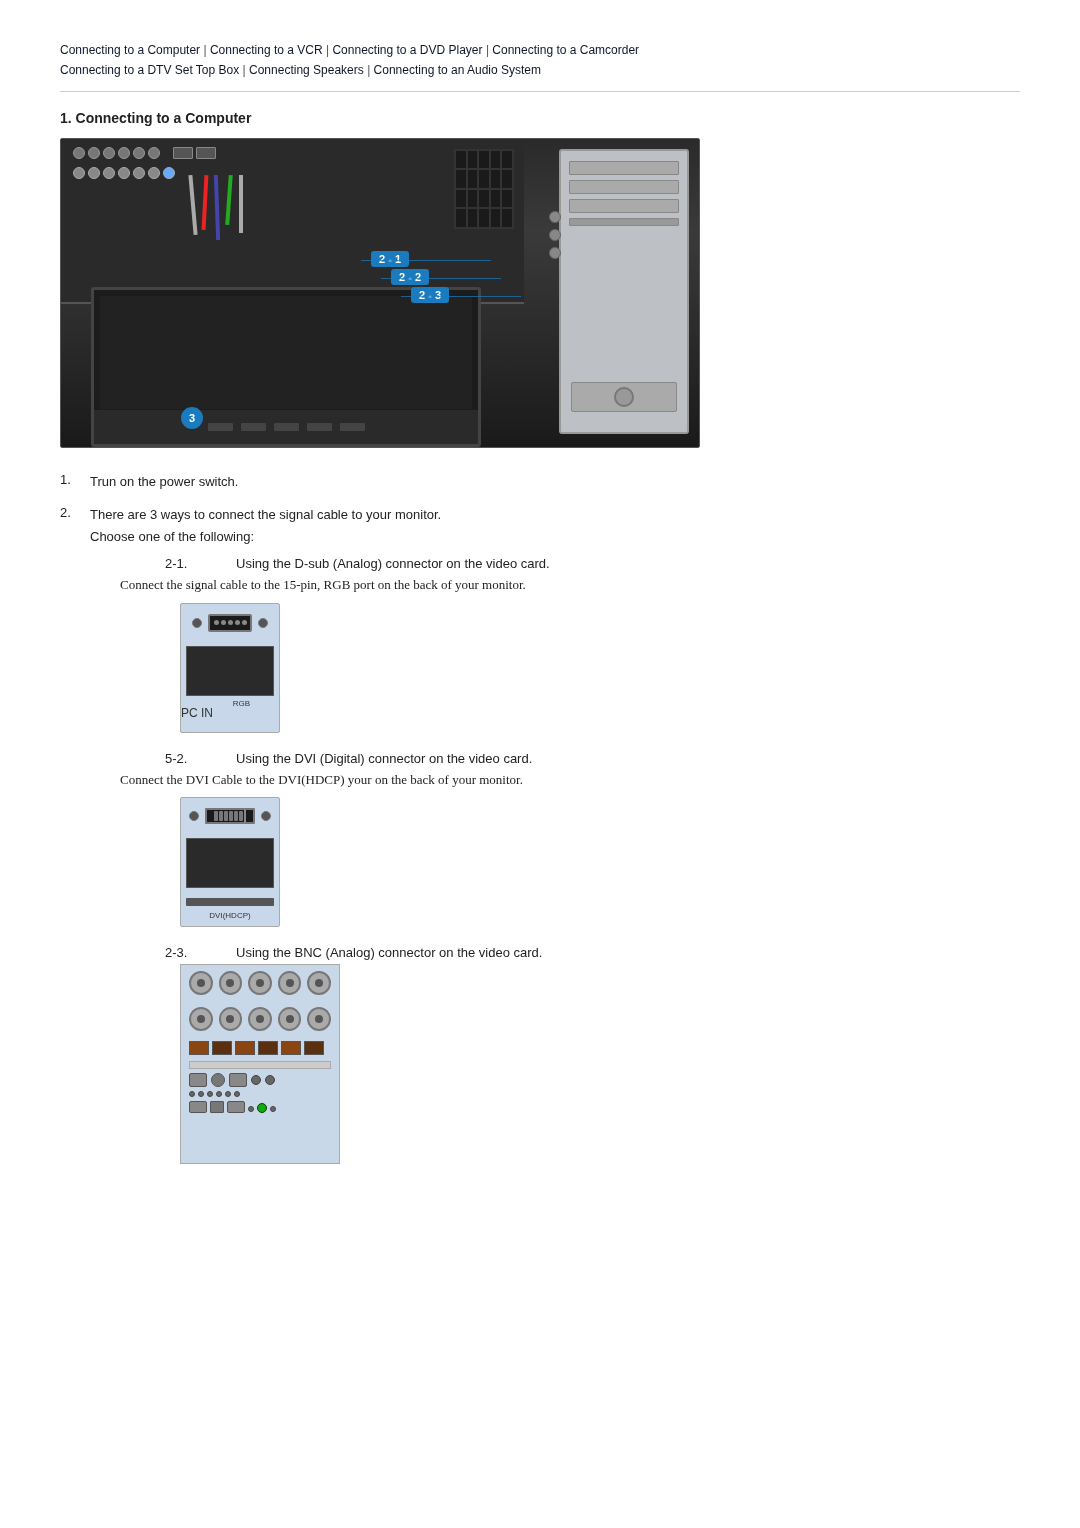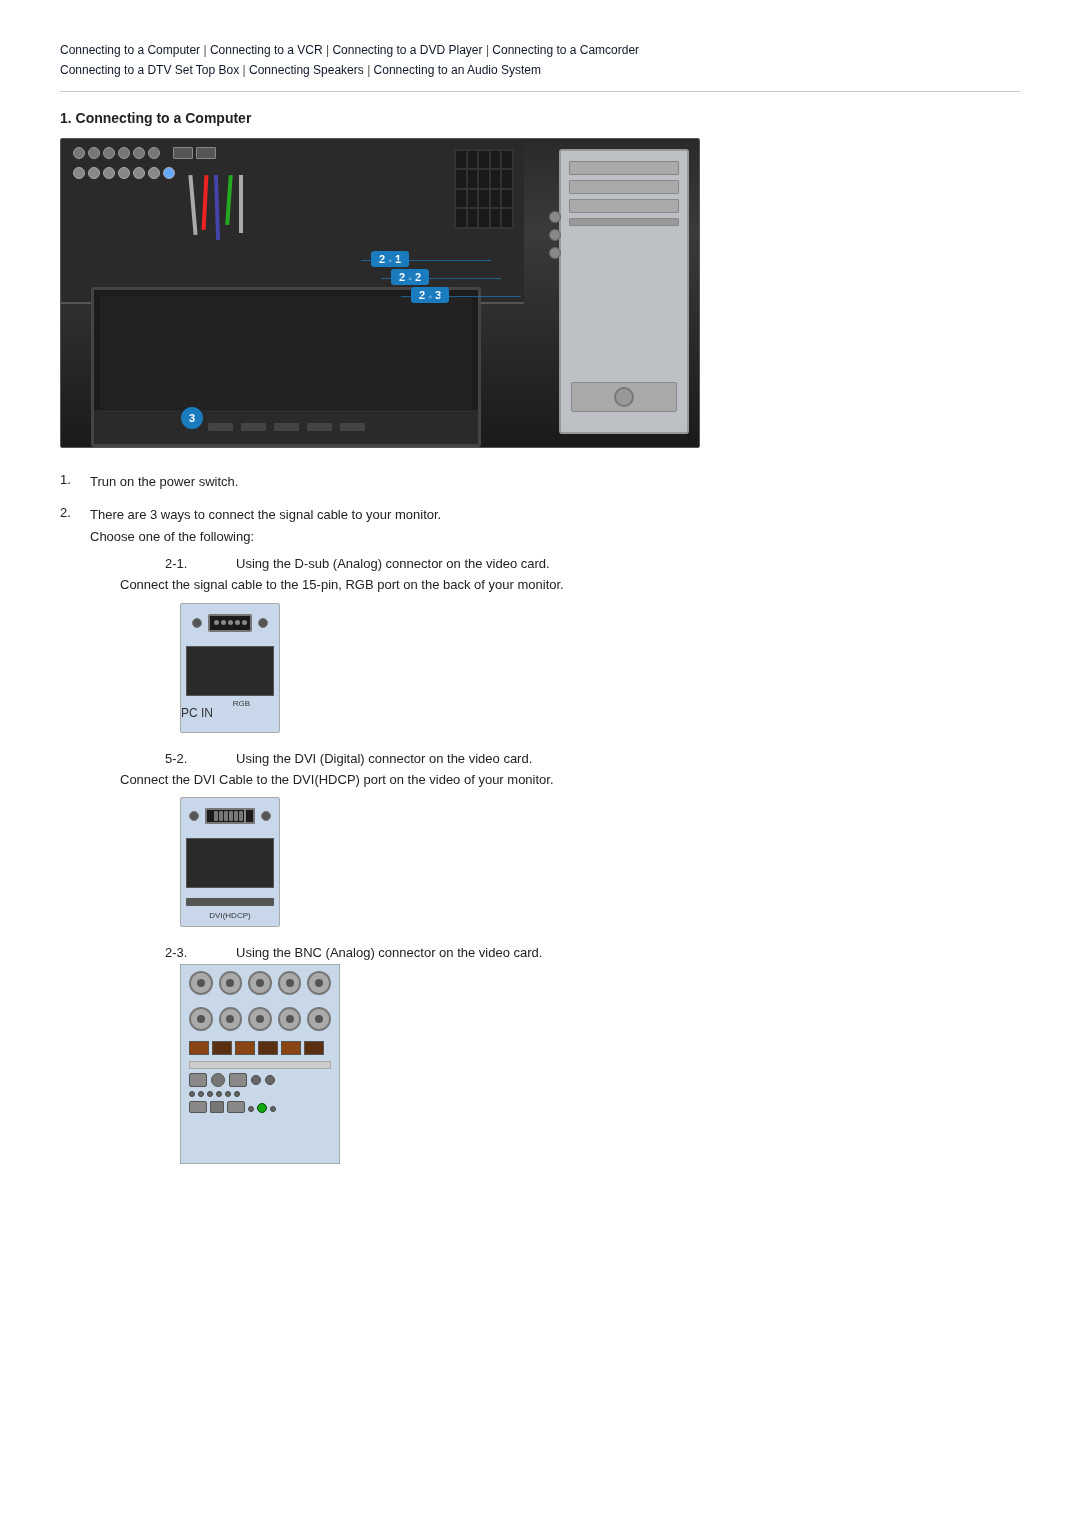--- a/index.html
+++ b/index.html
@@ -110,20 +110,21 @@
       margin-bottom: 4px;
       font-size: 13px;
     }
     .sub-step-title span {
       font-weight: normal;
       margin-left: 45px;
     }
     .sub-step-desc {
       margin-bottom: 8px;
       line-height: 1.5;
+      font-family: Liberation Serif, serif;
     }
     
     .connector-img {
       width: 100px;
       height: 130px;
       background: #c8d8e8;
       border: 1px solid #aaa;
       border-radius: 2px;
       position: relative;
       margin-left: 60px;
@@ -347,21 +348,21 @@
           <div style="position:absolute;bottom:24px;left:0;right:0;text-align:center;font-size:8px;color:#333;margin-left:23px;">RGB</div>
           <div style="position:absolute;bottom:12px;left:0;right:0;font-size:12px;color:#333;">PC IN</div>
         </div>
       </div>
 
       <div class="sub-step" style="margin-left:30px;">
         <div class="sub-step-title">
           <span>5-2.</span>
           <span>Using the DVI (Digital) connector on the video card.</span>
         </div>
-        <div class="sub-step-desc">Connect the DVI Cable to the DVI(HDCP) port on the video of your monitor.</div>
+        <div class="sub-step-desc">Connect the DVI Cable to the DVI(HDCP) your on the back of your monitor.</div>
 
         <div class="connector-img dvi">
           <div style="position:absolute;top:10px;left:0;right:0;display:flex;align-items:center;justify-content:center;gap:6px;">
             <div style="width:10px;height:10px;background:#555;border-radius:50%;border:1px solid #777;"></div>
             <div style="width:50px;height:16px;background:#1a1a1a;border:2px solid #777;border-radius:1px;display:flex;align-items:center;justify-content:center;gap:1px;">
               <div style="width:4px;height:10px;background:#777;border-radius:1px;"></div>
               <div style="width:4px;height:10px;background:#777;border-radius:1px;"></div>
               <div style="width:4px;height:10px;background:#777;border-radius:1px;"></div>
               <div style="width:4px;height:10px;background:#777;border-radius:1px;"></div>
               <div style="width:4px;height:10px;background:#777;border-radius:1px;"></div>

